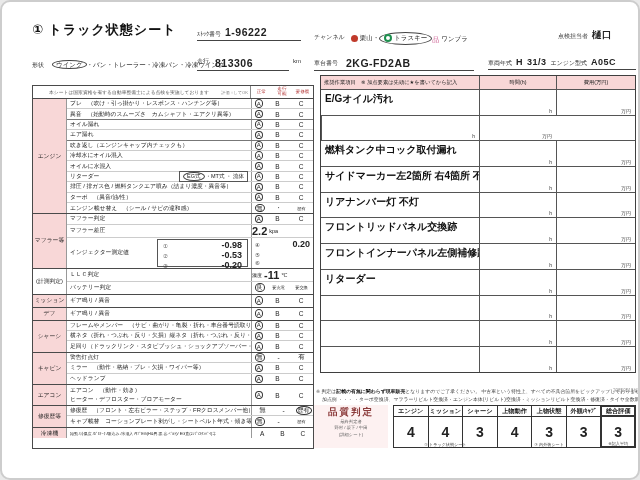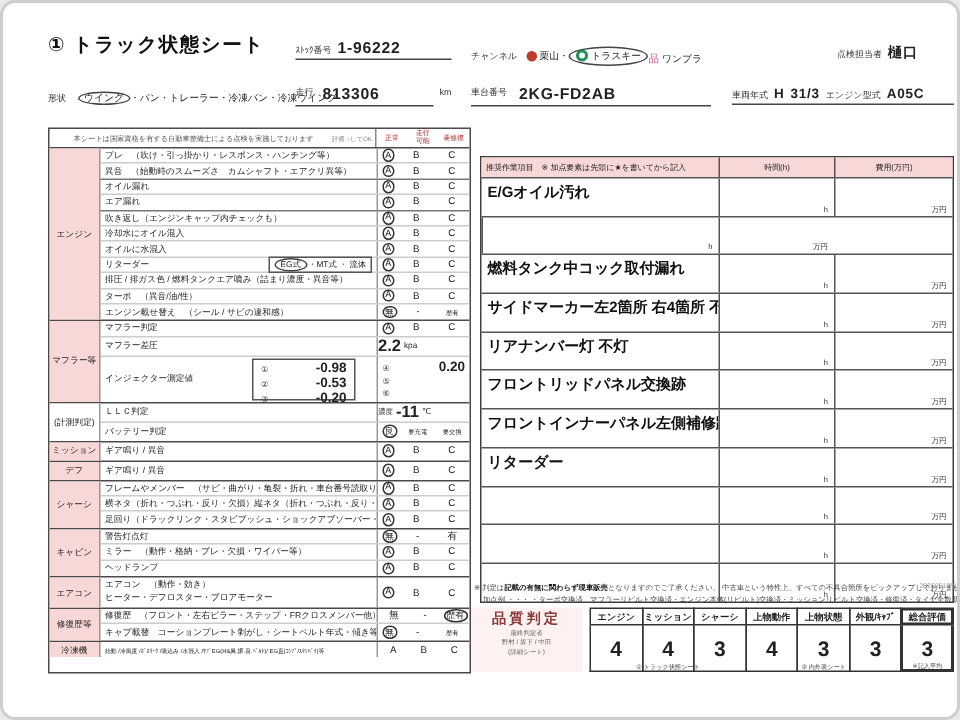--- a/index.html
+++ b/index.html
@@ -22,21 +22,21 @@
   .trasky-icon{background:#fff;border:2px solid #1d8f4e;width:4px;height:4px;}
   .oneprice-icon{background:none;width:auto;height:auto;color:#c9538a;font-size:7px;line-height:1;border-radius:0;}
   .inspector{left:556px;top:27px;}
   .inspector .val{font-size:9.5px;}
   .shape{left:30px;top:59px;gap:8px;}
   .opts{font-size:6.5px;}
   .oval{border:1px solid #444;border-radius:50%;padding:0 3px;}
   .mileage{left:195px;top:55px;}
   .mileage .uline{width:92px;display:inline-flex;gap:6px;align-items:flex-start;}
   .chassis{left:312px;top:55px;}
-  .chassis .uline{width:160px;display:inline-flex;gap:8px;align-items:flex-start;}
+  .chassis .uline{width:160px;display:inline-flex;gap:8px;align-items:center;}
   .yearrow{left:486px;top:55px;}
   .yearrow .uline{width:148px;display:inline-flex;gap:4px;align-items:baseline;}
   .val.mid{font-size:9px;}
   
   .ltable{left:30px;top:83px;width:282px;height:364px;border:1px solid #4a4a4a;box-sizing:border-box;overflow:hidden;}
   .lhead{display:flex;align-items:center;height:13px;border-bottom:1px solid #4a4a4a;box-sizing:border-box;}
   .lnote{flex:1;font-size:4.8px;color:#555;padding-left:16px;white-space:nowrap;overflow:hidden;}
   .lnote2{font-size:4.2px;color:#888;padding-right:2px;white-space:nowrap;}
   .lcols{width:62px;display:flex;border-left:1px solid #888;align-self:stretch;align-items:center;}
   .lcol{width:20.6px;text-align:center;font-size:4.6px;color:#b03030;line-height:1.05;white-space:pre-line;}
@@ -44,42 +44,42 @@
   .sec:last-child{border-bottom:none;}
   .seclabel{width:34px;background:#f8d7d7;font-size:5.8px;display:flex;align-items:center;justify-content:center;
             text-align:center;border-right:1px solid #999;padding:0 1px;box-sizing:border-box;color:#222;}
   .seclabel.plain{background:#fff;}
   .secrows{flex:1;display:flex;flex-direction:column;min-width:0;}
   .lrow{display:flex;align-items:center;height:10.4px;border-bottom:1px solid #ccc;box-sizing:border-box;}
   .lrow:last-child{border-bottom:none;}
   .lrow.sep{border-bottom:1px solid #777;}
   .lrow.r12{height:12px;}.lrow.r13{height:13px;}
   .lrow.tall{height:20px;}
-  .lrow.injrow{height:30px;gap:11px;}
+  .lrow.injrow{height:30px;}
   .ltext{flex:1;font-size:5.8px;padding-left:3px;white-space:nowrap;overflow:hidden;min-width:0;color:#222;}
   .tinytext{font-size:3.9px;}
   .tline{line-height:1.6;}
   .vals{width:62px;border-left:1px solid #999;align-self:stretch;display:flex;align-items:center;justify-content:space-around;box-sizing:border-box;}
   .plainmark{font-size:6.5px;width:18px;text-align:center;}
   .plainmark.smalltxt{font-size:4.2px;}
   .circ{border:1px solid #333;border-radius:50%;min-width:8px;height:8.5px;display:inline-flex;align-items:center;
         justify-content:center;font-size:6px;padding:0 1px;box-sizing:border-box;}
   .retbox{border:1px solid #555;font-size:5.5px;padding:0 3px;margin-right:3px;display:inline-flex;align-items:center;gap:1px;white-space:nowrap;}
   .bigval{justify-content:flex-start;gap:2px;padding-right:2px;}
   .bignum{font-size:11px;font-weight:bold;}
   .unit{font-size:5.5px;}
   .pfx{font-size:5px;}
   .injrow .ltext{flex:0 0 84px;}
   .injbox{flex:1;border:1px solid #555;margin:1px 3px;align-self:stretch;display:flex;flex-direction:column;justify-content:space-around;padding:0 5px;}
   .injline{display:flex;justify-content:space-between;align-items:baseline;}
   .injkey{font-size:5.5px;color:#444;}
   .injval{font-size:9px;font-weight:bold;}
   .injright{flex-direction:column;justify-content:space-around;align-items:stretch;padding:0 3px;}
   
-  .rtable{left:318px;top:102px;width:316px;border:1.5px solid #3f3f3f;box-sizing:border-box;background:#fff;}
+  .rtable{left:318px;top:73px;width:316px;border:1.5px solid #3f3f3f;box-sizing:border-box;background:#fff;}
   .rhead{display:grid;grid-template-columns:1fr 77px 79px;height:13px;background:#f8d7d7;align-items:center;}
   .rhead>div{font-size:5.3px;padding:0 3px;white-space:nowrap;overflow:hidden;box-sizing:border-box;height:100%;display:flex;align-items:center;}
   .rhead .c{justify-content:center;border-left:1px solid #555;}
   .rrow{display:grid;grid-template-columns:1fr 77px 79px;height:25.7px;border-top:1px solid #555;box-sizing:border-box;}
   .ritem{font-size:10px;font-weight:bold;padding:2px 0 0 4px;white-space:nowrap;overflow:hidden;color:#111;}
   .rcell{position:relative;border-left:1px solid #555;}
   .runit{position:absolute;bottom:1px;right:4px;font-size:5px;color:#333;}
   
   .note1{left:314px;top:386px;width:322px;font-size:4.9px;color:#444;white-space:nowrap;overflow:hidden;}
   .note1 b{color:#111;}

